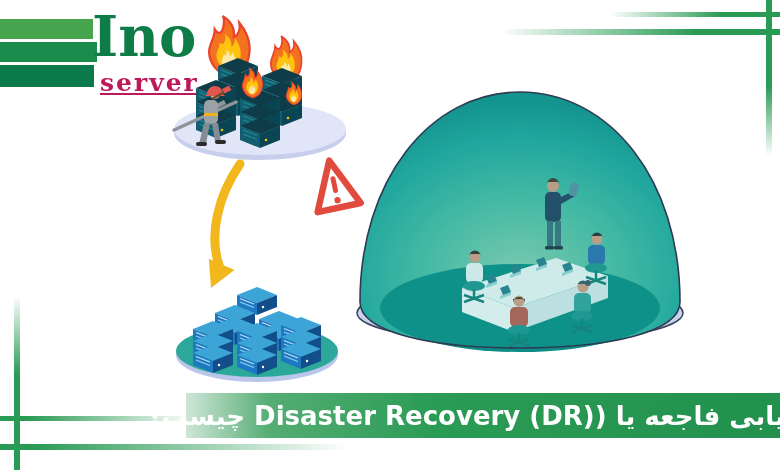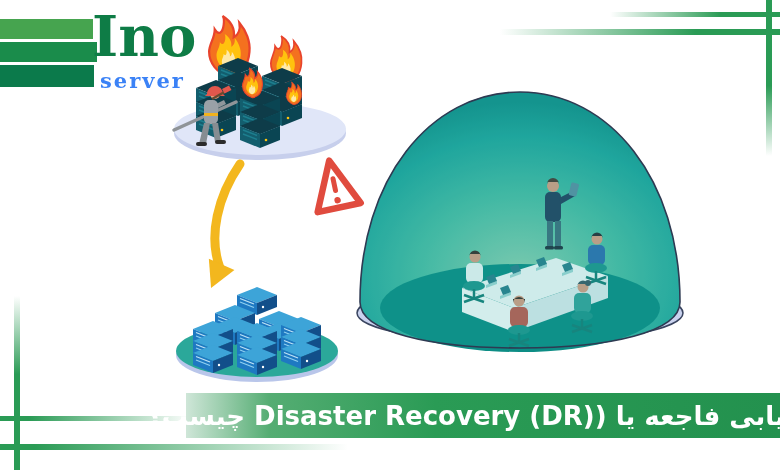--- a/index.html
+++ b/index.html
@@ -23,21 +23,21 @@
          background:linear-gradient(to right,#2a9b55 10%,rgba(42,155,85,0));}
 
   
   .logo-bar{position:absolute;left:0;}
   .bar1{top:19px;width:93px;height:20px;background:#46a44f;}
   .bar2{top:42px;width:97px;height:20px;background:#1a8c4b;}
   .bar3{top:65px;width:94px;height:22px;background:#0b7a4b;}
   .logo-name{position:absolute;left:92px;top:6px;font-family:"DejaVu Serif",serif;
              font-weight:bold;font-size:56px;line-height:1.1;color:#0e7c46;}
   .logo-sub{position:absolute;left:100px;top:68px;font-family:"DejaVu Serif",serif;
-            font-weight:bold;font-size:21px;letter-spacing:2px;color:#3b82f6;}
+            font-weight:bold;font-size:25px;letter-spacing:2px;color:#be185d;text-decoration:underline;}
 
   
   .banner{position:absolute;left:186px;top:393px;width:594px;height:45px;
           background:linear-gradient(to right,#cfe6d8 0%,#55ad73 14%,#2a9b55 42%,#23914e 100%);
           display:flex;align-items:center;justify-content:center;}
   .banner-title{color:#ffffff;font-weight:bold;font-size:26px;white-space:nowrap;
                 font-family:"DejaVu Sans",sans-serif;padding:0 10px;}
 
   svg{position:absolute;overflow:visible;}
 </style>

